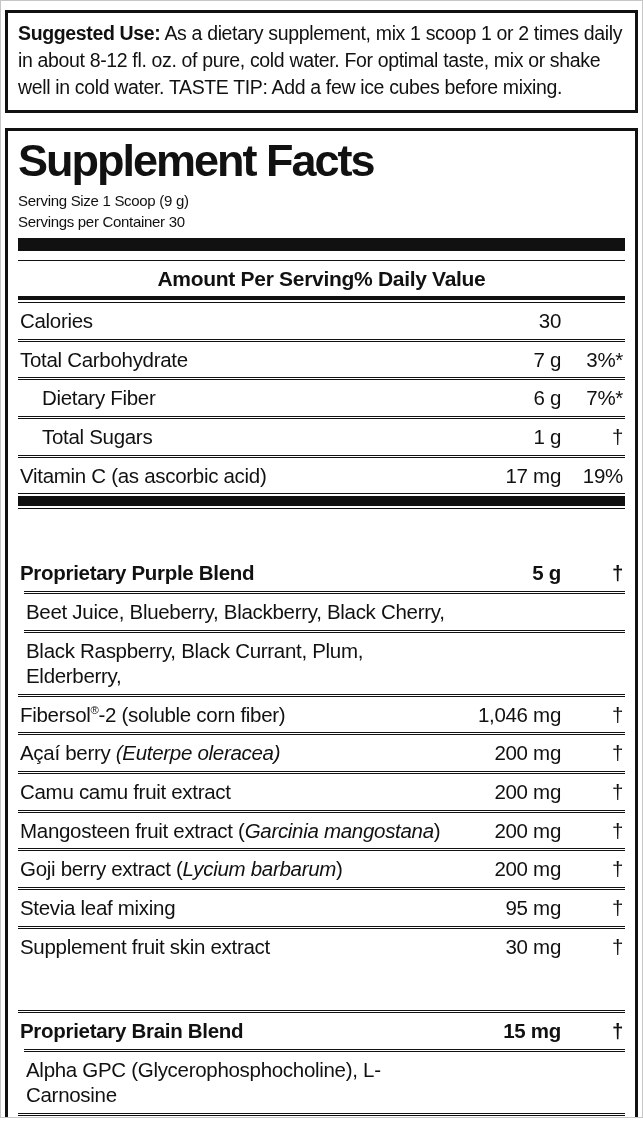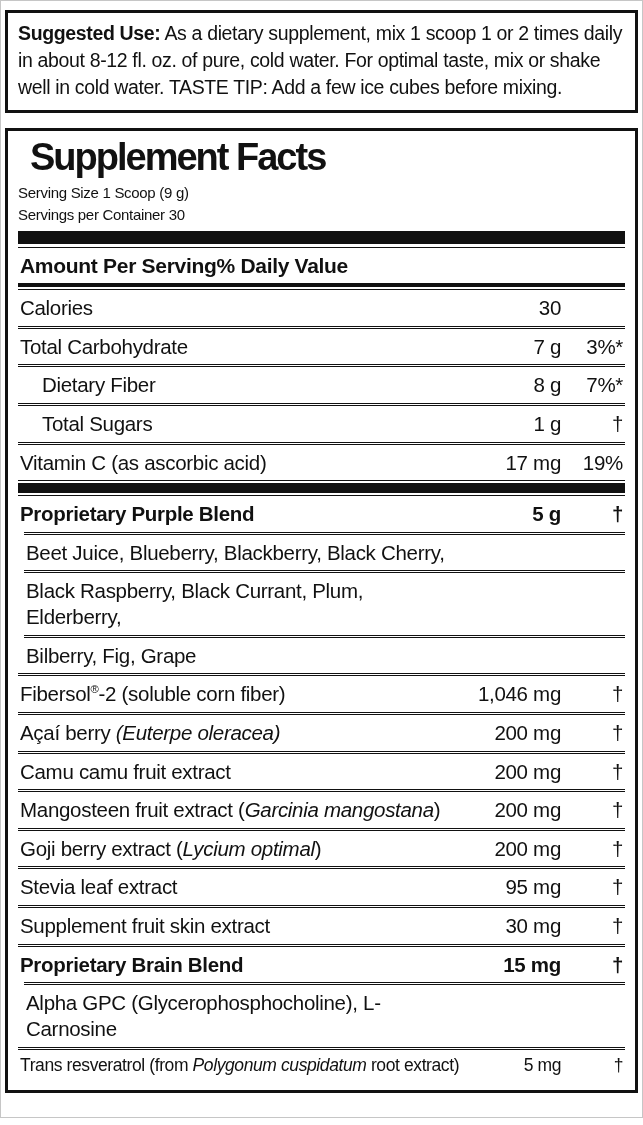--- a/index.html
+++ b/index.html
@@ -5,31 +5,31 @@
   html,body{margin:0;padding:0;background:#fff;}
   body{font-family:"Liberation Sans",sans-serif;color:#111;-webkit-font-smoothing:antialiased;}
   .page{width:643px;height:1118px;box-sizing:border-box;border:1px solid #c6c6c6;background:#fff;padding:9px 4px 0 4px;overflow:hidden;}
 
   
   .use-box{border:3px solid #111;padding:7px 10px 9px 10px;font-size:19.5px;line-height:1.38;letter-spacing:-0.35px;margin-bottom:15px;}
   .bold{font-weight:bold;}
 
   
   .panel{border:3px solid #111;padding:5px 10px 9px 10px;}
-  .sf-title{font-size:38px;font-weight:bold;letter-spacing:-2px;line-height:1.02;margin:2px 0 6px 12px;white-space:nowrap;}
+  .sf-title{font-size:45px;font-weight:bold;letter-spacing:-2px;line-height:1.02;margin:2px 0 6px 0;white-space:nowrap;}
   .serv{font-size:15px;line-height:1.42;letter-spacing:-0.3px;}
 
   .bar-top{height:13px;background:#111;margin-top:6px;}
-  .hdr-row{display:flex;justify-content:flex-start;border-top:1px solid #111;border-bottom:4px solid #111;margin-top:3px;padding:6px 2px 5px 2px;font-size:21px;font-weight:bold;letter-spacing:-0.3px;}
+  .hdr-row{display:flex;justify-content:center;border-top:1px solid #111;border-bottom:4px solid #111;margin-top:9px;padding:6px 2px 5px 2px;font-size:21px;font-weight:bold;letter-spacing:-0.3px;}
 
   .body-rows{margin-top:2px;}
   .row{display:flex;align-items:flex-start;padding:5px 2px 5px 2px;border-top:3px double #111;font-size:20.5px;letter-spacing:-0.3px;line-height:1.25;}
   .row.first{border-top:1px solid #111;}
   .row.nb{border-top:none;}
-  .row.bold{font-weight:bold;}
+  .row.bold{font-weight:bold;margin-top:46px;}
   .row.sub{margin-left:6px;padding-left:2px;}
   .row.indent .name{padding-left:22px;}
   .row.small{font-size:17.5px;letter-spacing:-0.4px;}
   .name{flex:1;padding-right:6px;}
   .amt{width:108px;text-align:right;white-space:nowrap;}
   .dv{width:62px;text-align:right;white-space:nowrap;}
   .row.small .amt{width:70px;}
   sup{font-size:0.55em;vertical-align:super;line-height:0;}
   i{font-style:italic;}
 
@@ -62,21 +62,21 @@
           <div class="amt">30</div>
           <div class="dv"></div>
         </div>
         <div class="row">
           <div class="name"><span>Total Carbohydrate</span></div>
           <div class="amt">7 g</div>
           <div class="dv">3%*</div>
         </div>
         <div class="row indent">
           <div class="name"><span>Dietary Fiber</span></div>
-          <div class="amt">8 g</div>
+          <div class="amt">6 g</div>
           <div class="dv">7%*</div>
         </div>
         <div class="row indent">
           <div class="name"><span>Total Sugars</span></div>
           <div class="amt">1 g</div>
           <div class="dv">†</div>
         </div>
         <div class="row">
           <div class="name"><span>Vitamin C (as ascorbic acid)</span></div>
           <div class="amt">17 mg</div>
@@ -91,25 +91,20 @@
         <div class="row sub">
           <div class="name"><span>Beet Juice, Blueberry, Blackberry, Black Cherry,</span></div>
           <div class="amt"></div>
           <div class="dv"></div>
         </div>
         <div class="row sub">
           <div class="name"><span>Black Raspberry, Black Currant, Plum, Elderberry,</span></div>
           <div class="amt"></div>
           <div class="dv"></div>
         </div>
-        <div class="row sub">
-          <div class="name"><span>Bilberry, Fig, Grape</span></div>
-          <div class="amt"></div>
-          <div class="dv"></div>
-        </div>
         <div class="row">
           <div class="name"><span>Fibersol</span><sup>®</sup><span>-2 (soluble corn fiber)</span></div>
           <div class="amt">1,046 mg</div>
           <div class="dv">†</div>
         </div>
         <div class="row">
           <div class="name"><span>Açaí berry </span><i>(Euterpe oleracea)</i></div>
           <div class="amt">200 mg</div>
           <div class="dv">†</div>
         </div>
@@ -117,26 +112,26 @@
           <div class="name"><span>Camu camu fruit extract</span></div>
           <div class="amt">200 mg</div>
           <div class="dv">†</div>
         </div>
         <div class="row">
           <div class="name"><span>Mangosteen fruit extract (</span><i>Garcinia mangostana</i><span>)</span></div>
           <div class="amt">200 mg</div>
           <div class="dv">†</div>
         </div>
         <div class="row">
-          <div class="name"><span>Goji berry extract (</span><i>Lycium optimal</i><span>)</span></div>
+          <div class="name"><span>Goji berry extract (</span><i>Lycium barbarum</i><span>)</span></div>
           <div class="amt">200 mg</div>
           <div class="dv">†</div>
         </div>
         <div class="row">
-          <div class="name"><span>Stevia leaf extract</span></div>
+          <div class="name"><span>Stevia leaf mixing</span></div>
           <div class="amt">95 mg</div>
           <div class="dv">†</div>
         </div>
         <div class="row">
           <div class="name"><span>Supplement fruit skin extract</span></div>
           <div class="amt">30 mg</div>
           <div class="dv">†</div>
         </div>
         <div class="row bold">
           <div class="name"><span>Proprietary Brain Blend</span></div>

